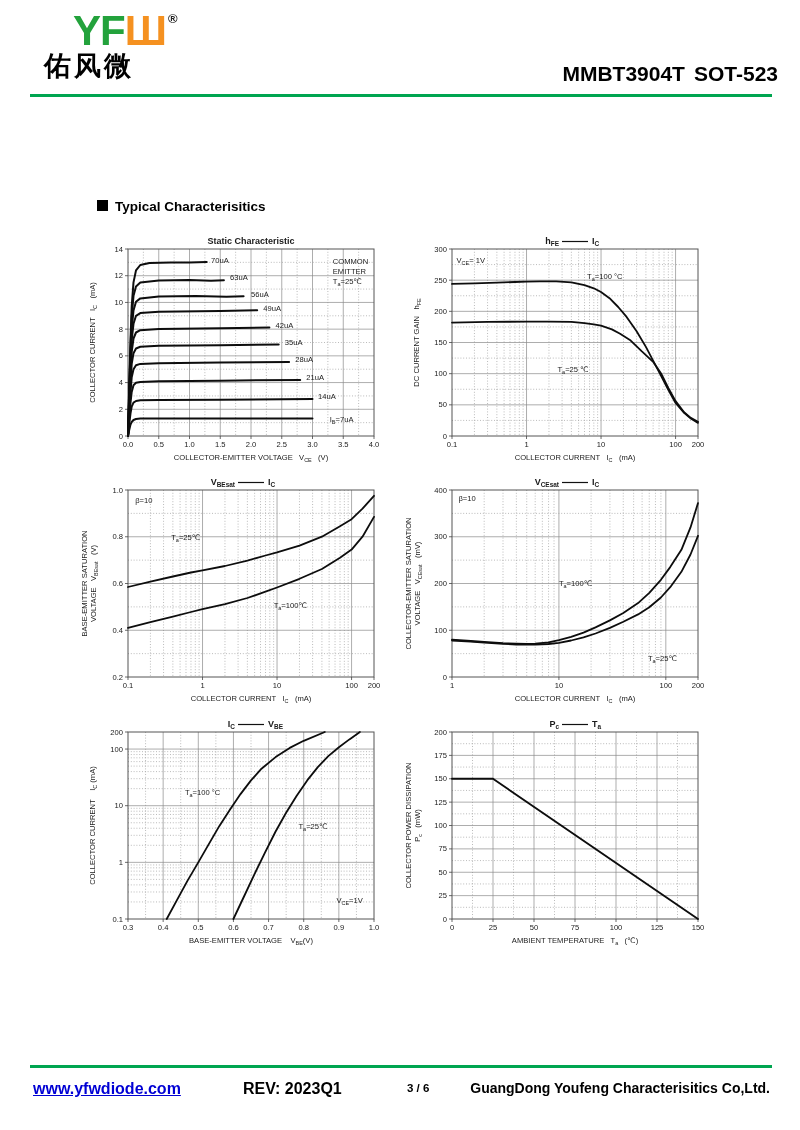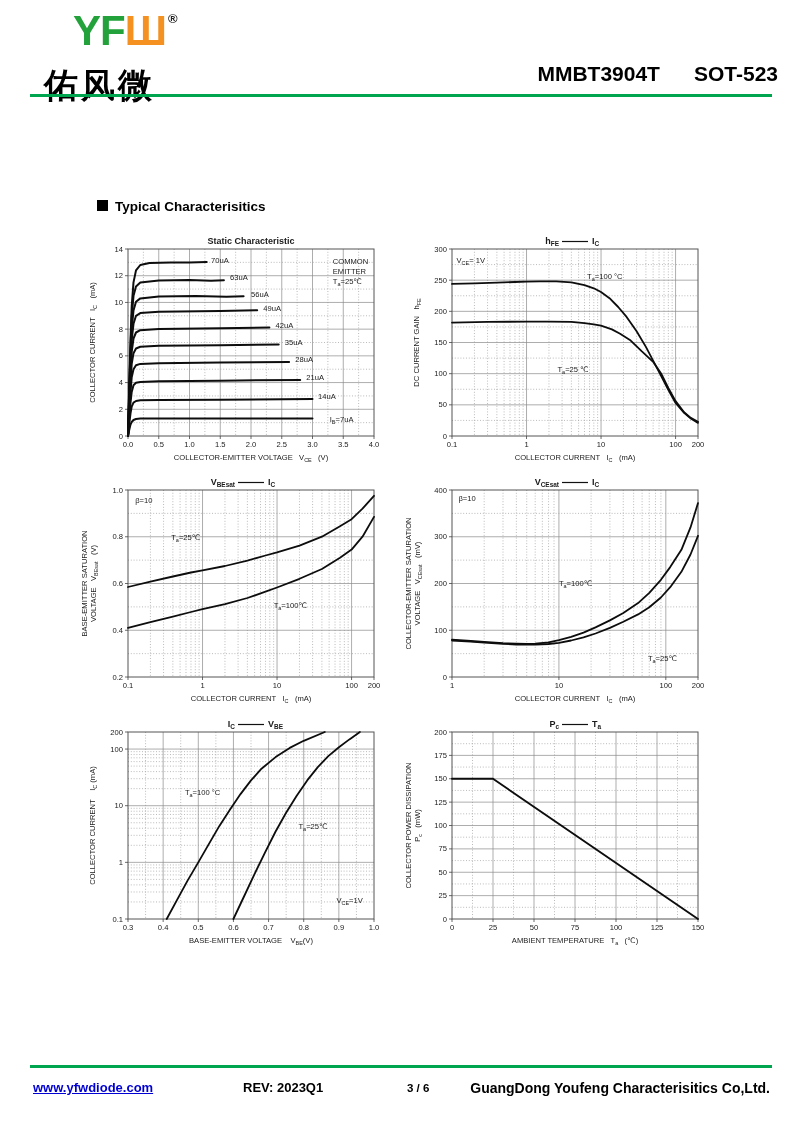--- a/index.html
+++ b/index.html
@@ -4,38 +4,38 @@
 <style>
   html,body{margin:0;padding:0;background:#fff;}
   body{width:800px;height:1130px;position:relative;font-family:"Liberation Sans","DejaVu Sans",sans-serif;color:#111;overflow:hidden;}
   .abs{position:absolute;}
   
   #logo{left:44px;top:10px;line-height:1;}
   #logo .big{font-size:42px;font-weight:bold;letter-spacing:-1px;margin-left:29px;}
   #logo .yf{color:#23a23c;}
   #logo .shan{color:#f59120;}
   #logo .reg{font-size:13px;font-weight:bold;color:#222;vertical-align:22px;margin-left:2px;}
-  #logo .cn{display:block;font-size:34px;font-weight:bold;color:#000;letter-spacing:3px;margin-top:16px;}
+  #logo .cn{display:block;font-size:27px;font-weight:bold;color:#000;letter-spacing:3px;margin-top:1px;}
   #partline{top:62px;right:22px;font-size:21px;font-weight:bold;color:#000;}
-  #partline .pkg{margin-left:34px;}
+  #partline .pkg{margin-left:9px;}
   .green-rule{left:30px;width:742px;height:3px;background:#00a550;}
   #rule-top{top:94px;}
   
   #section-title{left:97px;top:199px;font-size:13.5px;font-weight:600;color:#000;}
   #section-title .sq{display:inline-block;width:11px;height:11px;background:#000;margin-right:7px;}
   
   .chart{width:330px;height:244px;}
   #c0{left:80px;top:236px;} #c1{left:404px;top:236px;}
   #c2{left:80px;top:477px;} #c3{left:404px;top:477px;}
   #c4{left:80px;top:719px;} #c5{left:404px;top:719px;}
   svg{display:block;}
   svg text{fill:#1a1a1a;}
   
   #rule-bottom{top:1065px;}
-  .foot{top:1080px;font-size:13px;font-weight:bold;color:#000;}
+  .foot{top:1080px;font-size:16px;font-weight:bold;color:#000;}
   #f-web{left:33px;color:#0000d4;text-decoration:underline;}
   #f-rev{left:243px;}
   #f-page{left:407px;font-size:11.5px;top:1082px;}
   #f-co{right:30px;font-size:14px;}
 </style>
 </head>
 <body>
 
 <div class="abs" id="logo">
   <span class="big"><span class="yf">YF</span><span class="shan">Ш</span></span><span class="reg">®</span>

